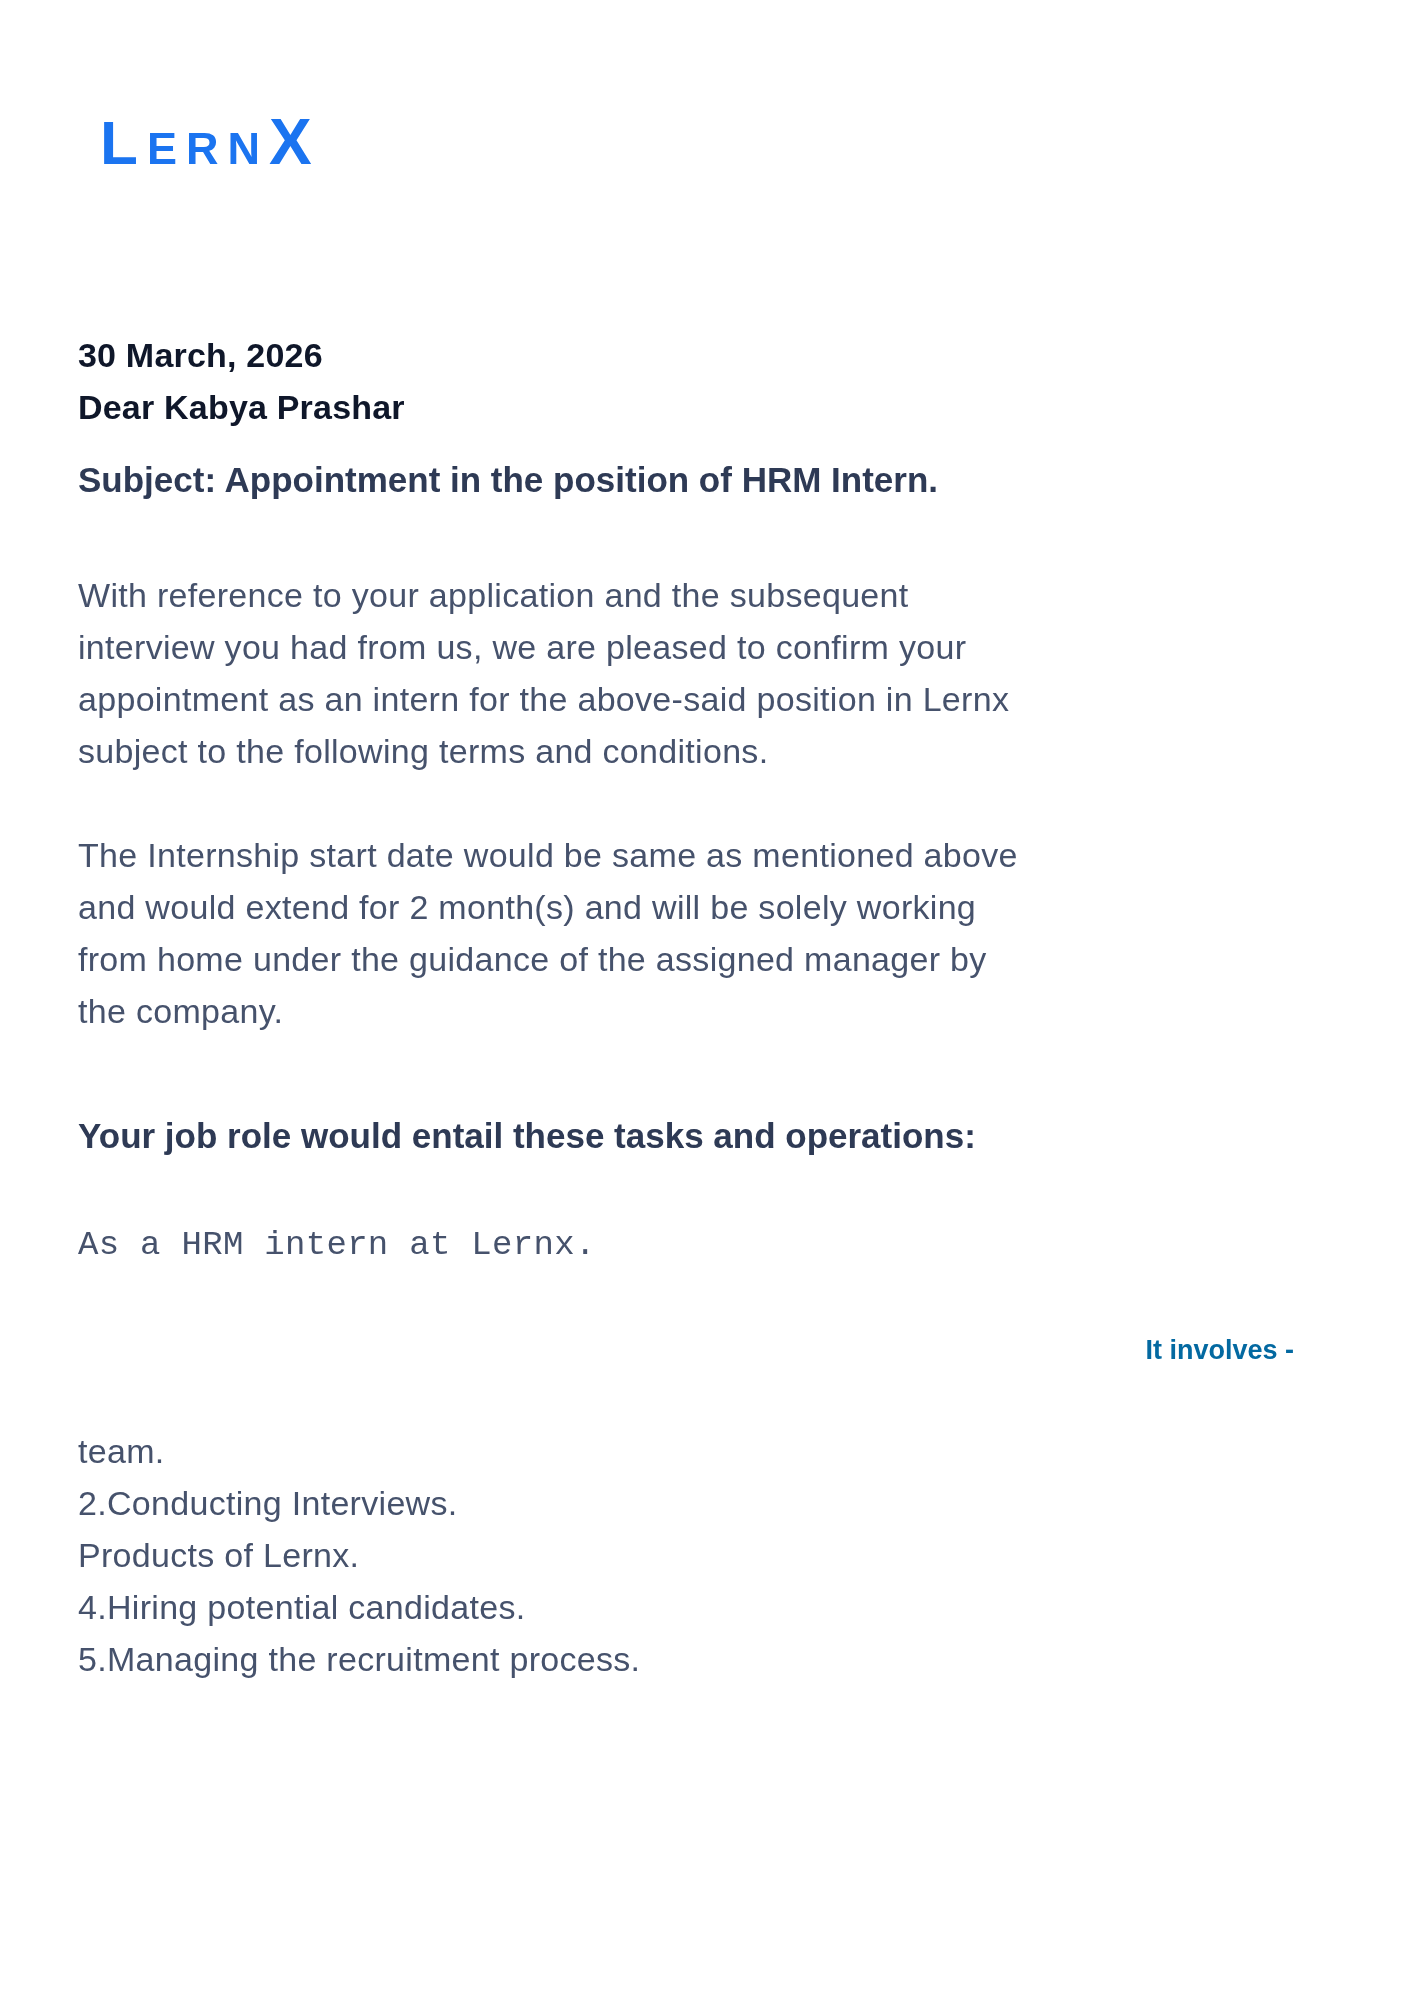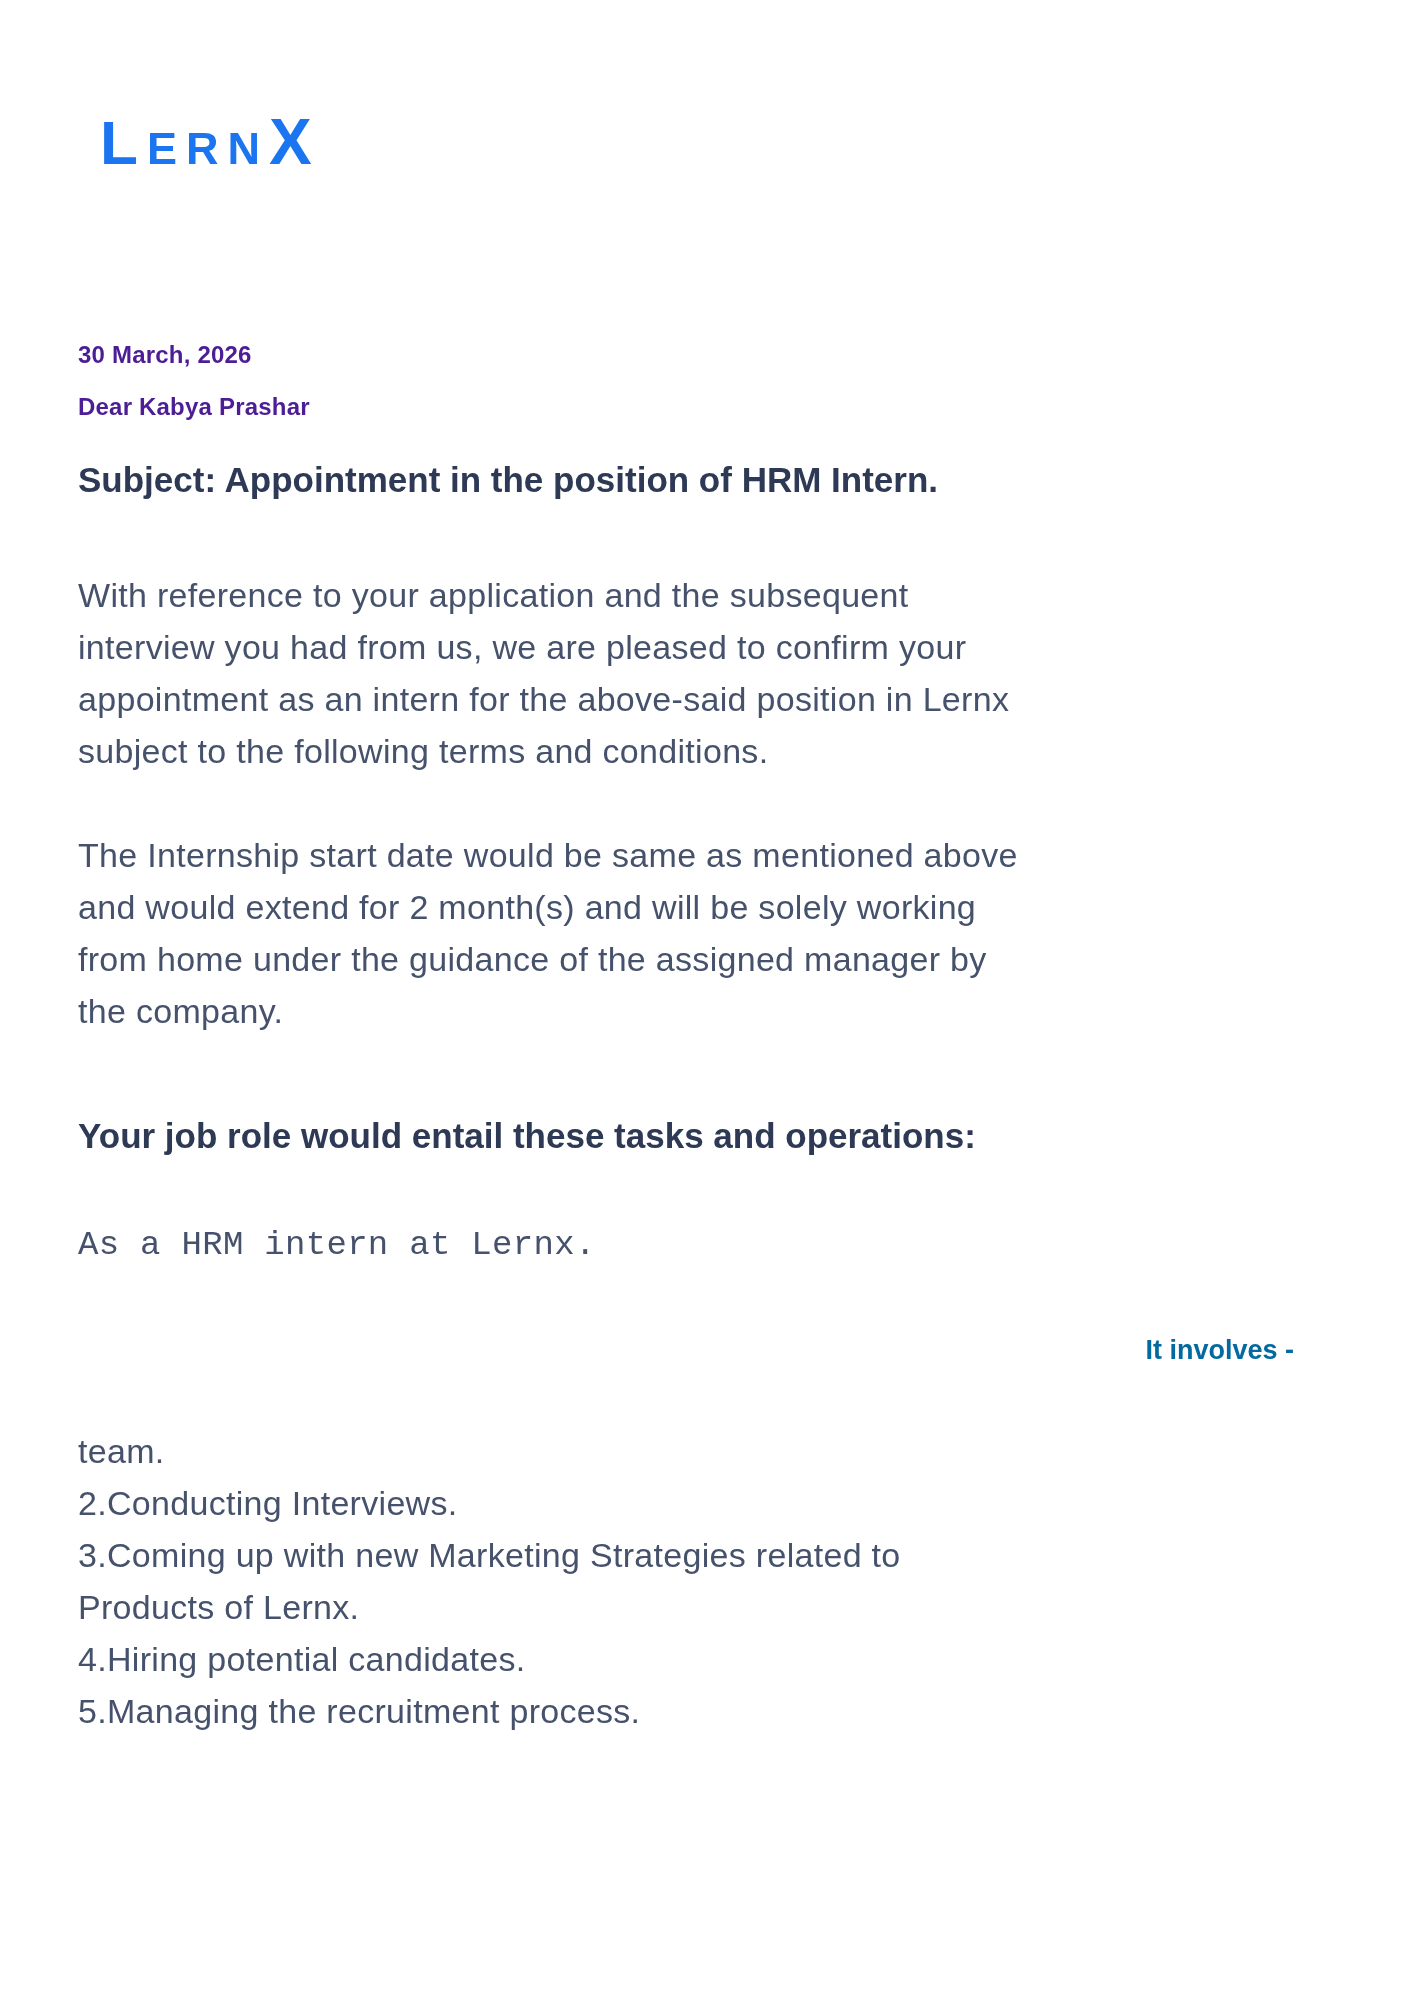--- a/index.html
+++ b/index.html
@@ -37,24 +37,24 @@
     text-align: right;
     font-size: 29px;
     line-height: 48px;
     color: #39445d;
     letter-spacing: 0.4px;
   }
   
   .letter { padding: 0 120px 0 78px; }
   .date-block { margin-top: 155px; }
   .semibold-line {
-    font-size: 24px;
+    font-size: 34px;
     line-height: 52px;
     font-weight: 700;
-    color: #4c1d95;
+    color: #0f172a;
     letter-spacing: 0.2px;
   }
   .subject {
     margin-top: 20px;
     font-size: 35px;
     line-height: 54px;
     font-weight: 700;
     color: #2e3a55;
   }
   .para {
@@ -108,20 +108,19 @@
 
     <div class="tasks-heading">Your job role would entail these tasks and operations:</div>
 
     <div class="para role-summary">As a HRM intern at Lernx.</div>
 
     <div class="involves-heading">It involves -</div>
 
     <div class="para task-list">
       <div>team.</div>
       <div>2.Conducting Interviews.</div>
-      <div>3.Coming up with new Marketing Strategies related to</div>
       <div>Products of Lernx.</div>
       <div>4.Hiring potential candidates.</div>
       <div>5.Managing the recruitment process.</div>
     </div>
 
   </div>
 </div>
 
 </body></html>

